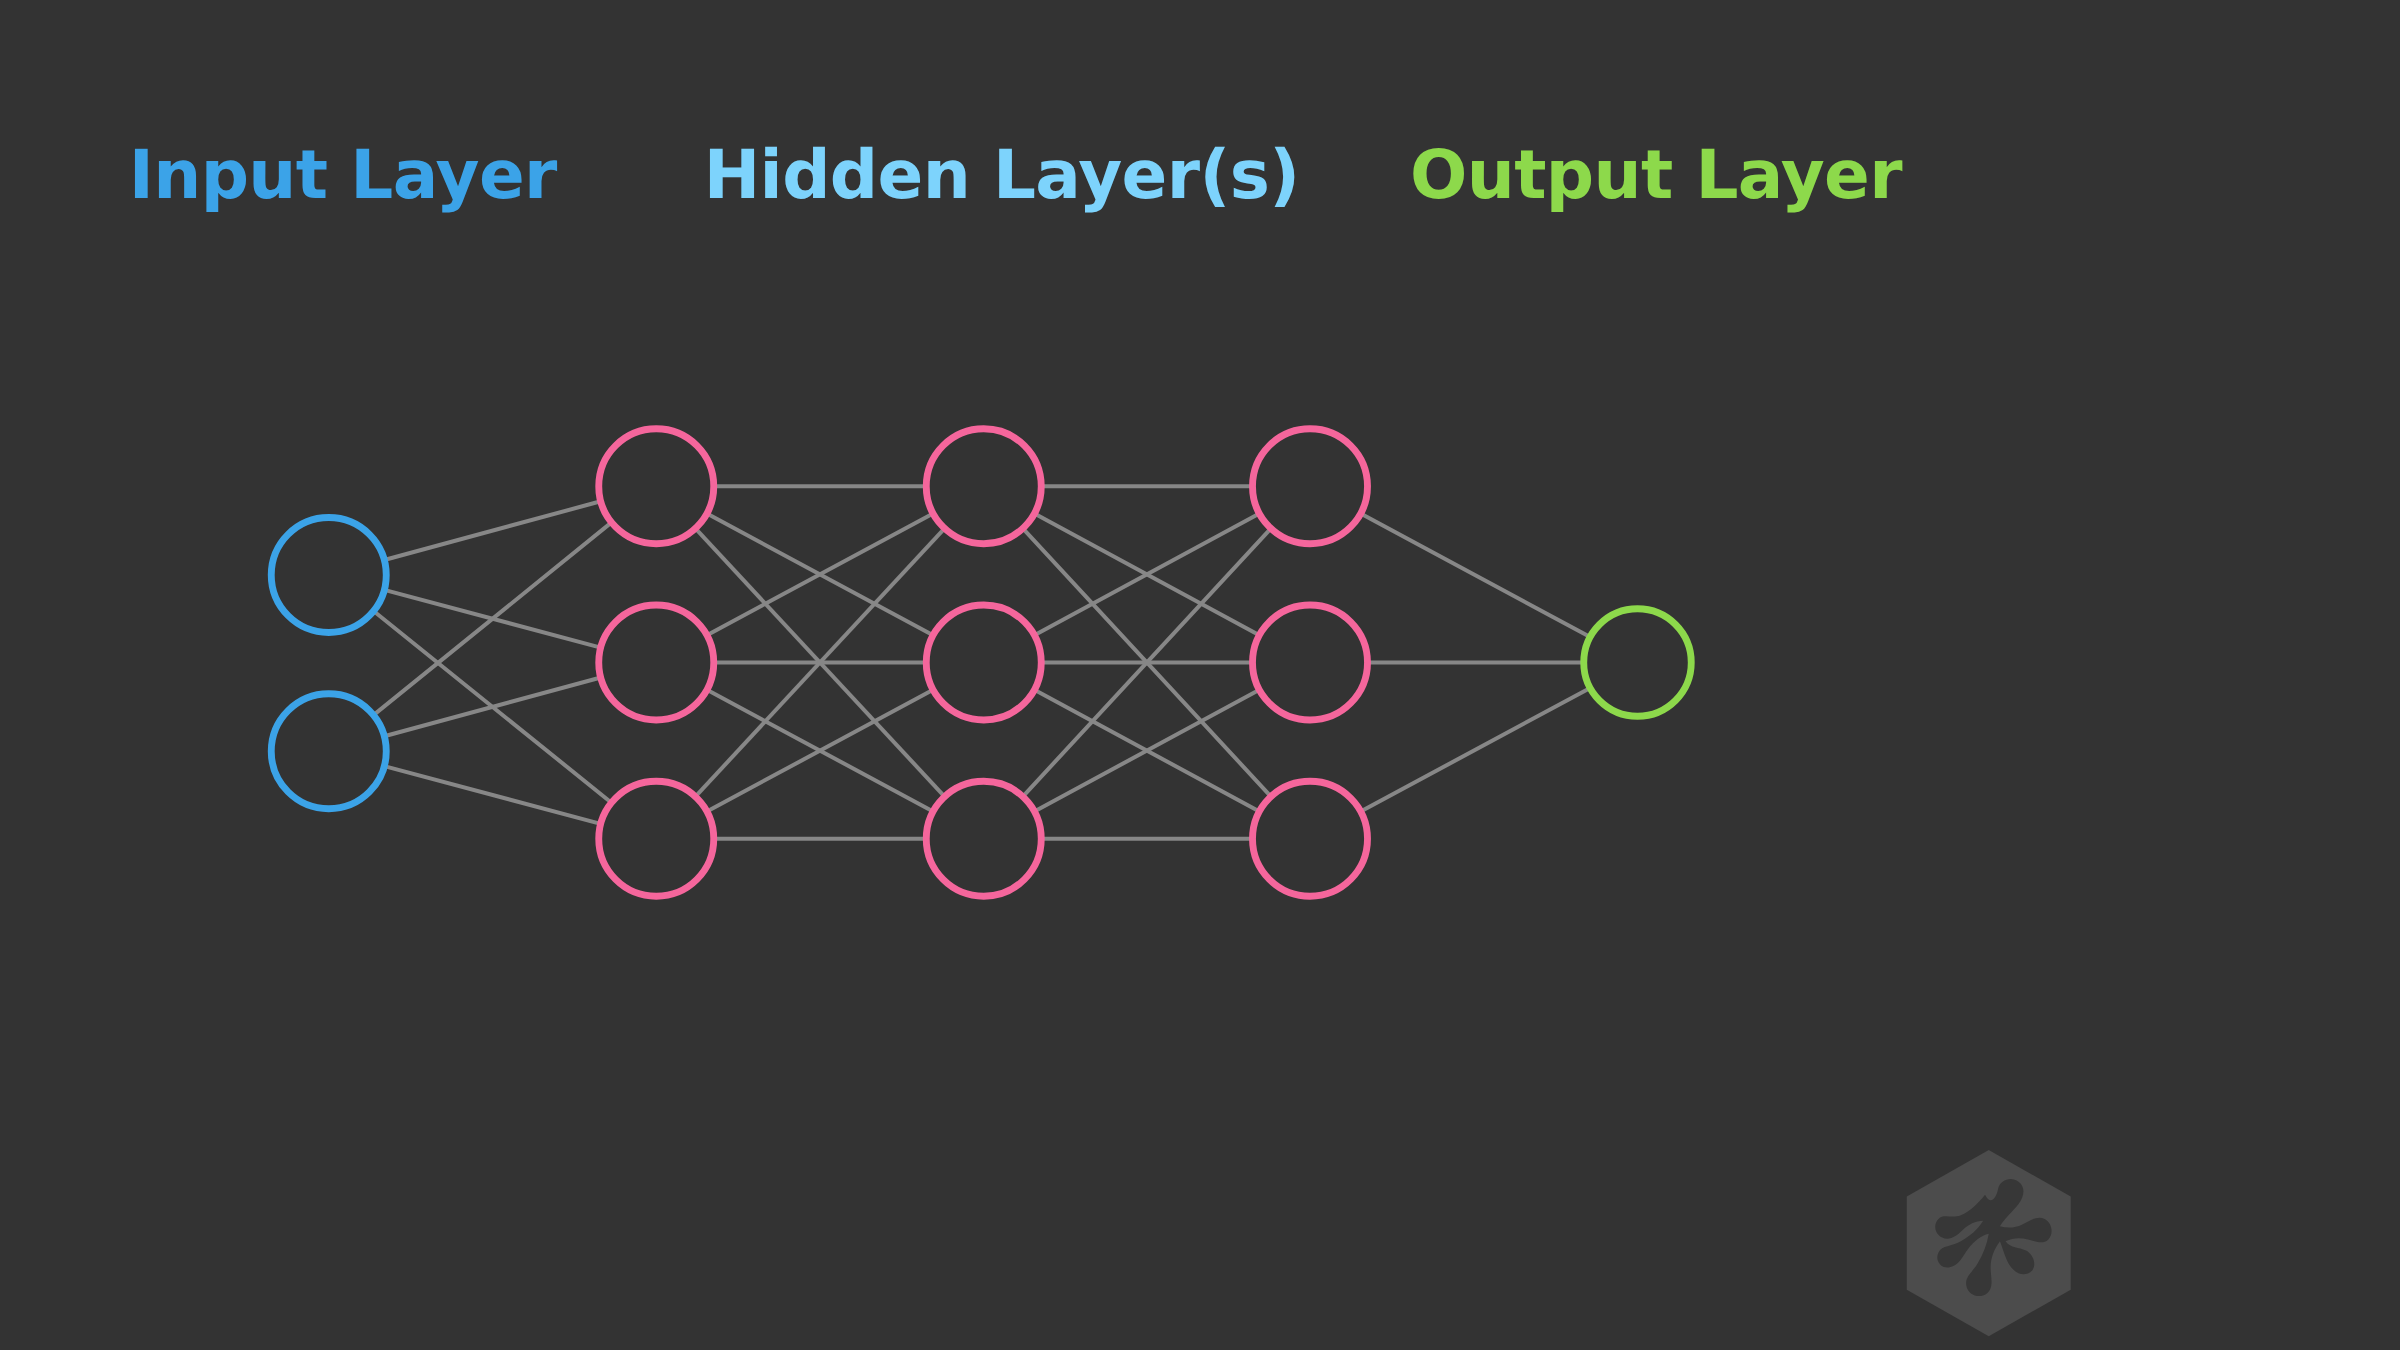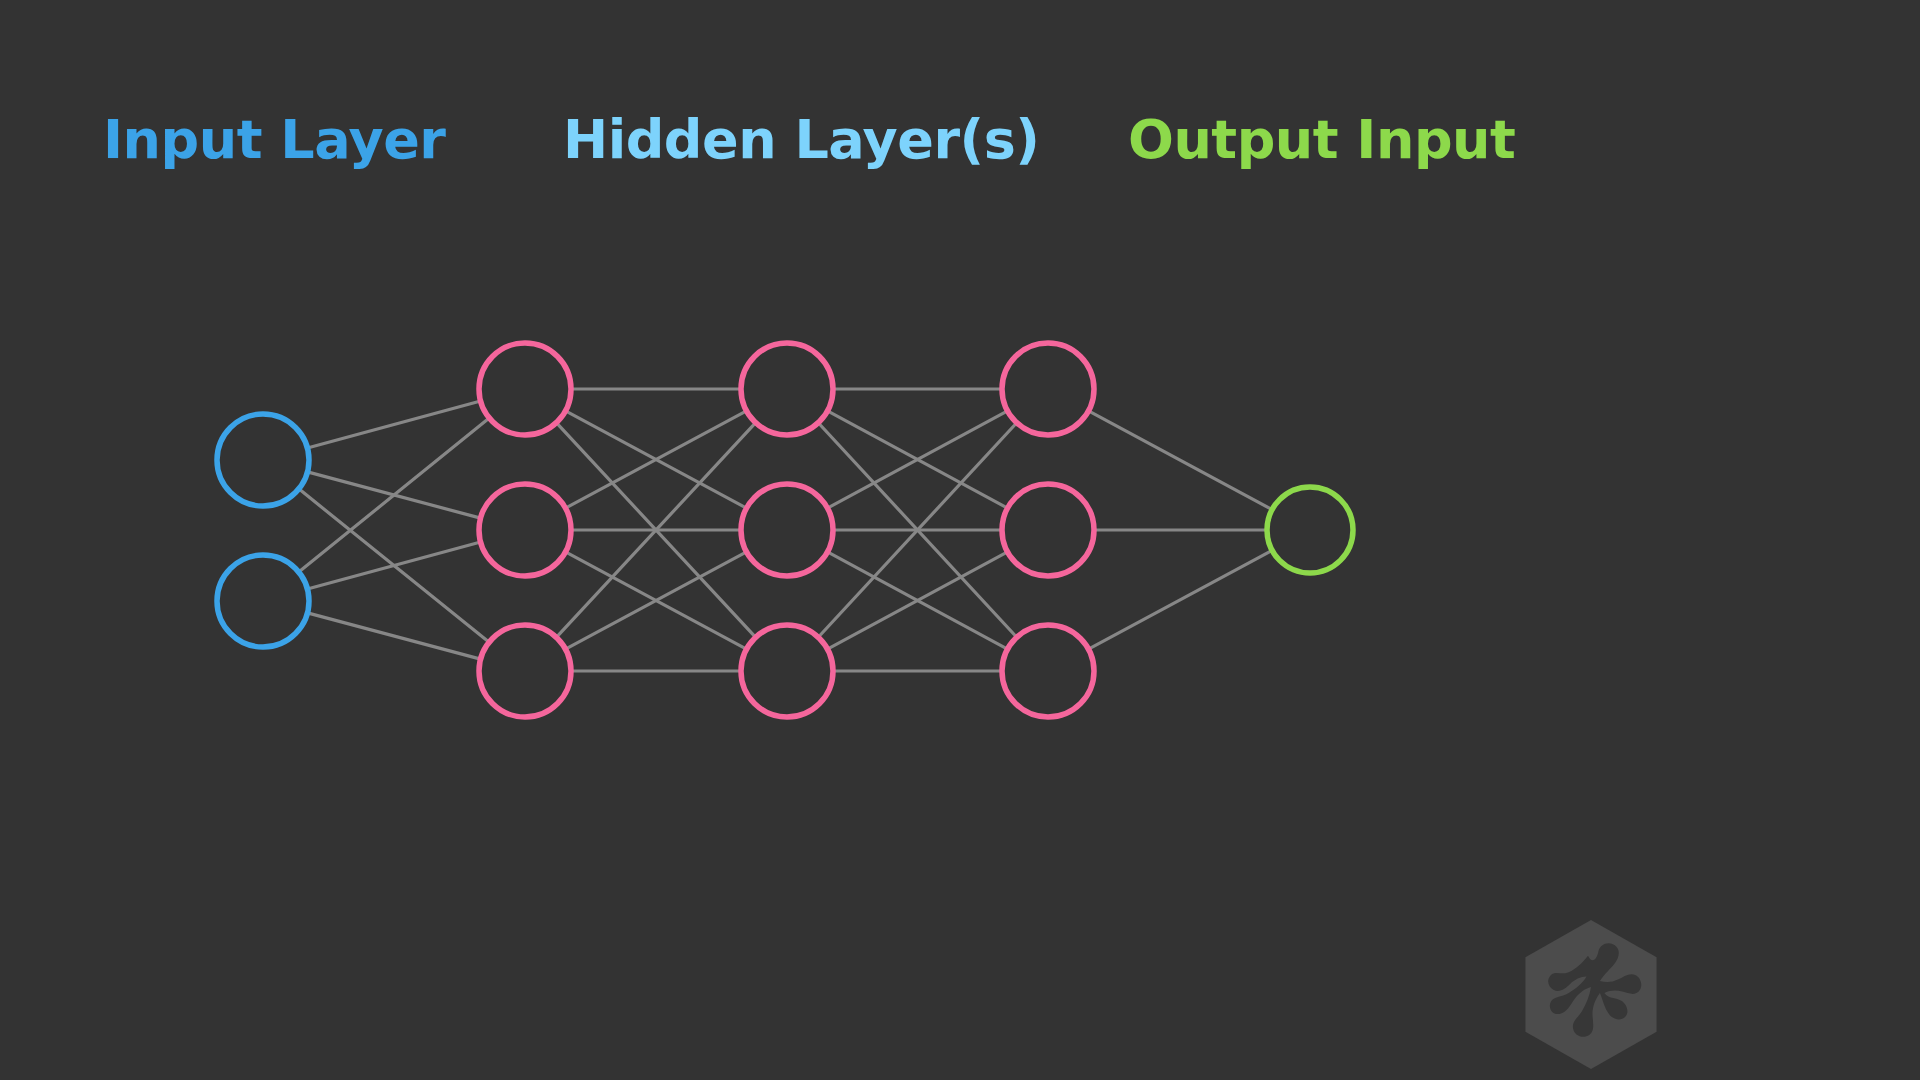--- a/index.html
+++ b/index.html
@@ -105,21 +105,21 @@
         <circle class="node-circle" cx="1048" cy="389" r="46" stroke="#F5669C" stroke-width="5.5" fill="none"></circle>
         <circle class="node-circle" cx="1048" cy="530" r="46" stroke="#F5669C" stroke-width="5.5" fill="none"></circle>
         <circle class="node-circle" cx="1048" cy="671" r="46" stroke="#F5669C" stroke-width="5.5" fill="none"></circle>
         <circle class="node-circle" cx="1310" cy="530" r="43" stroke="#8DD94B" stroke-width="5.5" fill="none"></circle>
       </g>
   </svg>
 
   <div id="labels-host">
       <div class="layer-label" style="left: 103px; top: 113px; color: rgb(59, 163, 232); font-size: 54px;">Input Layer</div>
       <div class="layer-label" style="left: 563px; top: 113px; color: #7dd3fc; font-size: 54px;">Hidden Layer(s)</div>
-      <div class="layer-label" style="left: 1128px; top: 113px; color: rgb(141, 217, 75); font-size: 54px;">Output Input</div>
+      <div class="layer-label" style="left: 1128px; top: 113px; color: rgb(141, 217, 75); font-size: 54px;">Output Layer</div>
     </div>
 
   <svg class="watermark" viewBox="0 0 100 104" xmlns="http://www.w3.org/2000/svg">
     <polygon points="50,2 94,27 94,77 50,102 6,77 6,27" fill="#4C4C4C"></polygon>
     <g fill="#373737">
       <path d="M48 26 C44 31 40 35 35 37 C30 39 26 36 23 39
                C20 42 21 47 25 49 C29 51 33 48 36 45
                C39 42 43 40 47 40 C44 45 40 48 35 51
                C30 54 25 53 23 57 C21 61 24 66 29 65
                C34 64 36 59 39 55 C42 51 46 48 50 47

